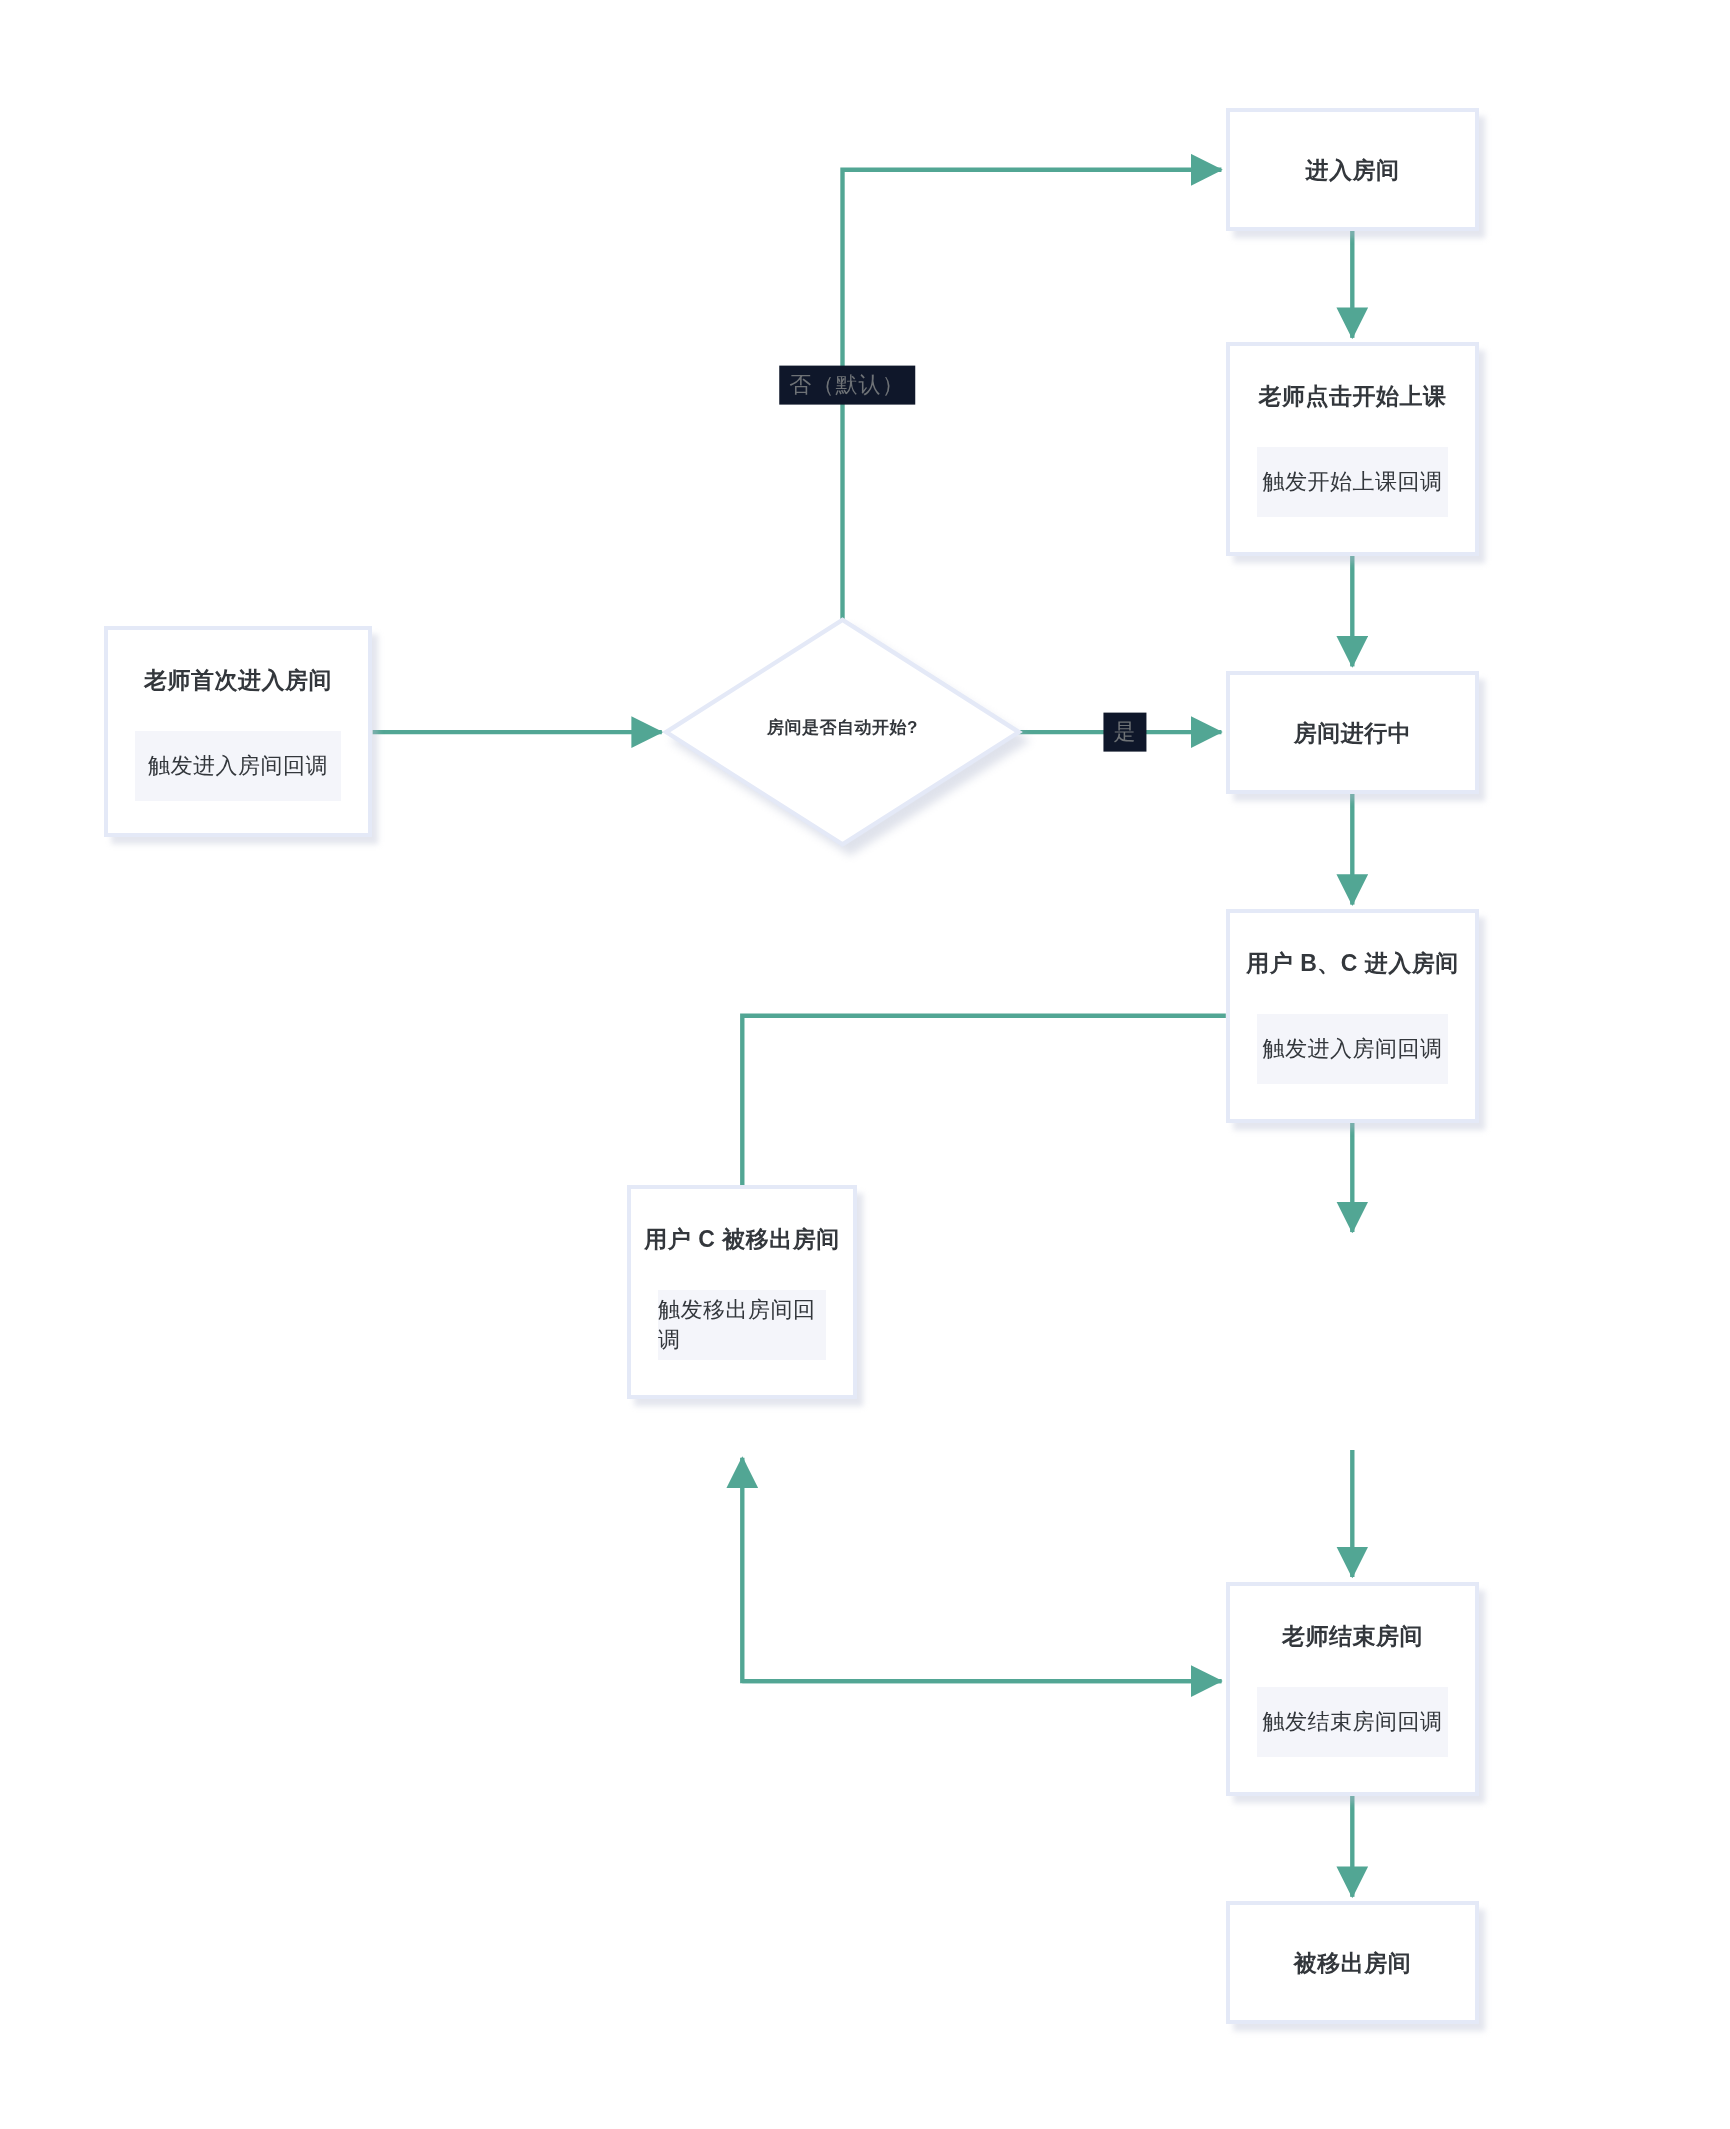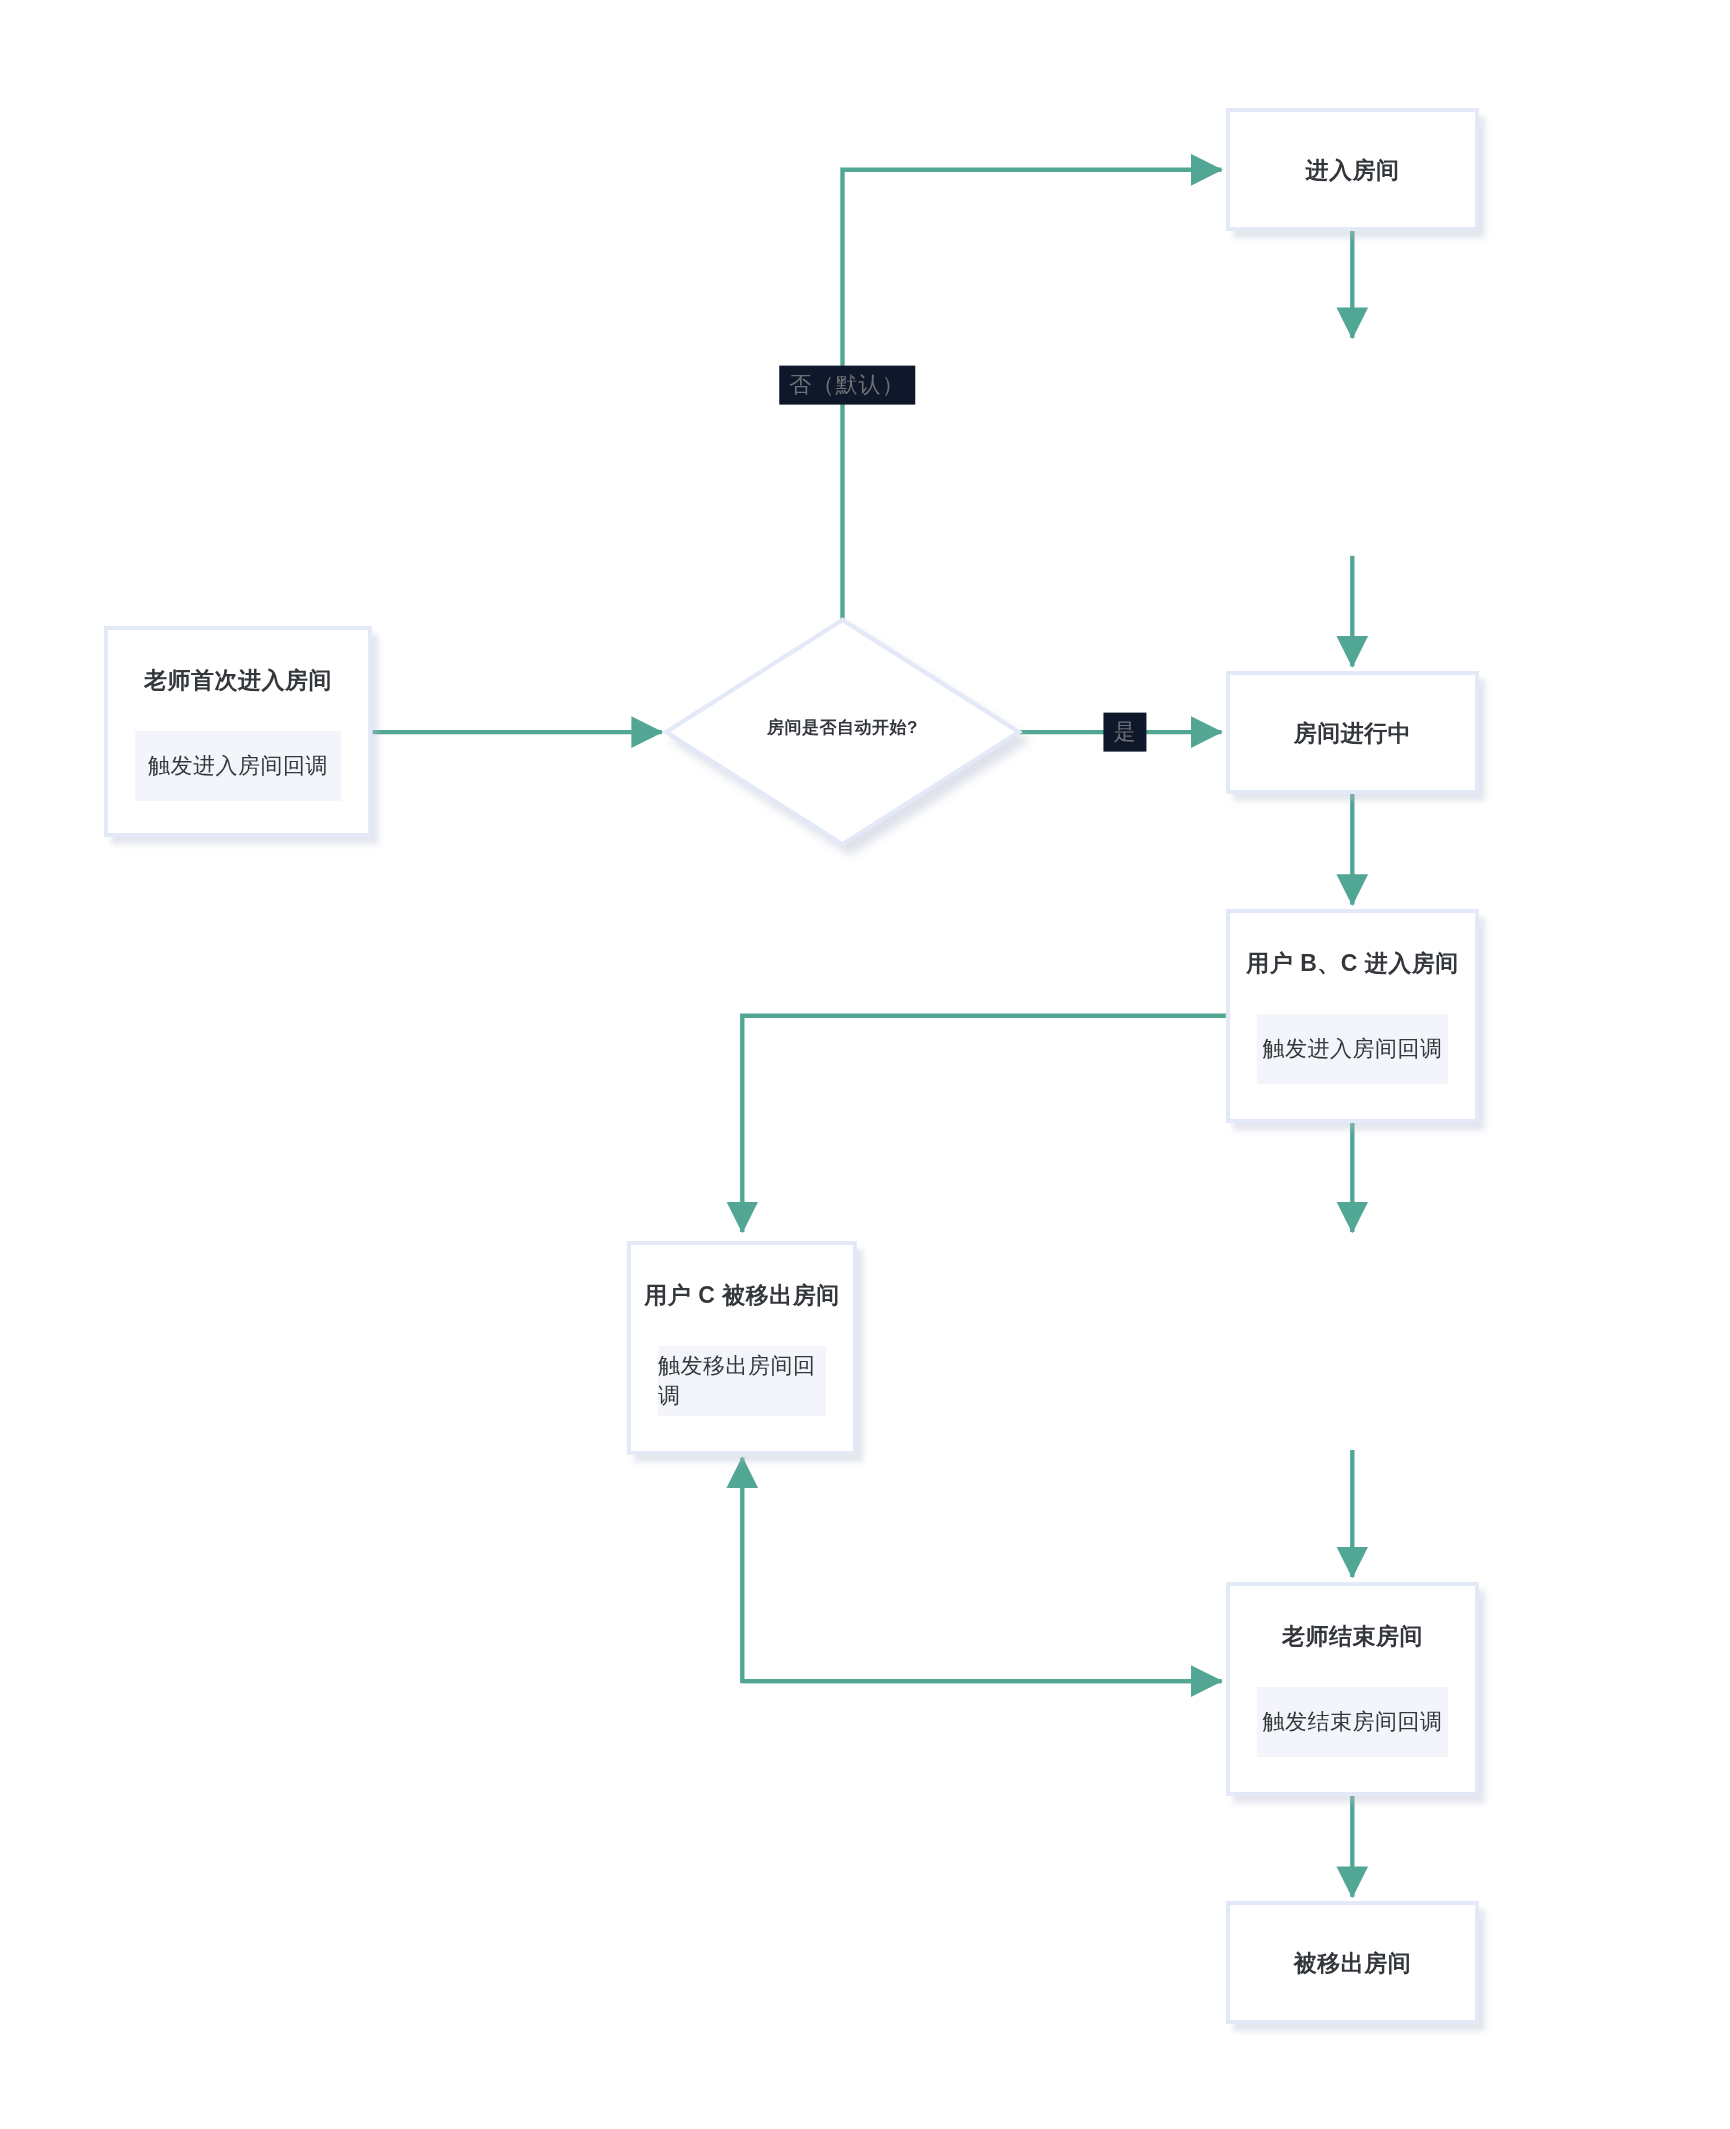--- a/index.html
+++ b/index.html
@@ -98,31 +98,35 @@
     <div class="title">老师首次进入房间</div>
     <div class="callback">触发进入房间回调</div>
   </div>
 
   <div class="diamond-label" style="left:678px;top:716px;width:329px;">房间是否自动开始?</div>
 
   <div class="node single" style="left:1226px;top:108px;width:253px;height:123px;">
     <div class="title">进入房间</div>
   </div>
 
+  <div class="node double" style="left:1226px;top:342px;width:253px;height:214px;">
+    <div class="title">老师点击开始上课</div>
+    <div class="callback">触发开始上课回调</div>
+  </div>
 
   <div class="node single" style="left:1226px;top:671px;width:253px;height:123px;">
     <div class="title">房间进行中</div>
   </div>
 
   <div class="node double" style="left:1226px;top:909px;width:253px;height:214px;">
     <div class="title">用户 B、C 进入房间</div>
     <div class="callback">触发进入房间回调</div>
   </div>
 
-  <div class="node double" style="left:627px;top:1241px;width:230px;height:214px;">
+  <div class="node double" style="left:627px;top:1185px;width:230px;height:214px;">
     <div class="title">用户 C 被移出房间</div>
     <div class="callback">触发移出房间回调</div>
   </div>
 
 
   <div class="node double" style="left:1226px;top:1582px;width:253px;height:214px;">
     <div class="title">老师结束房间</div>
     <div class="callback">触发结束房间回调</div>
   </div>
 

